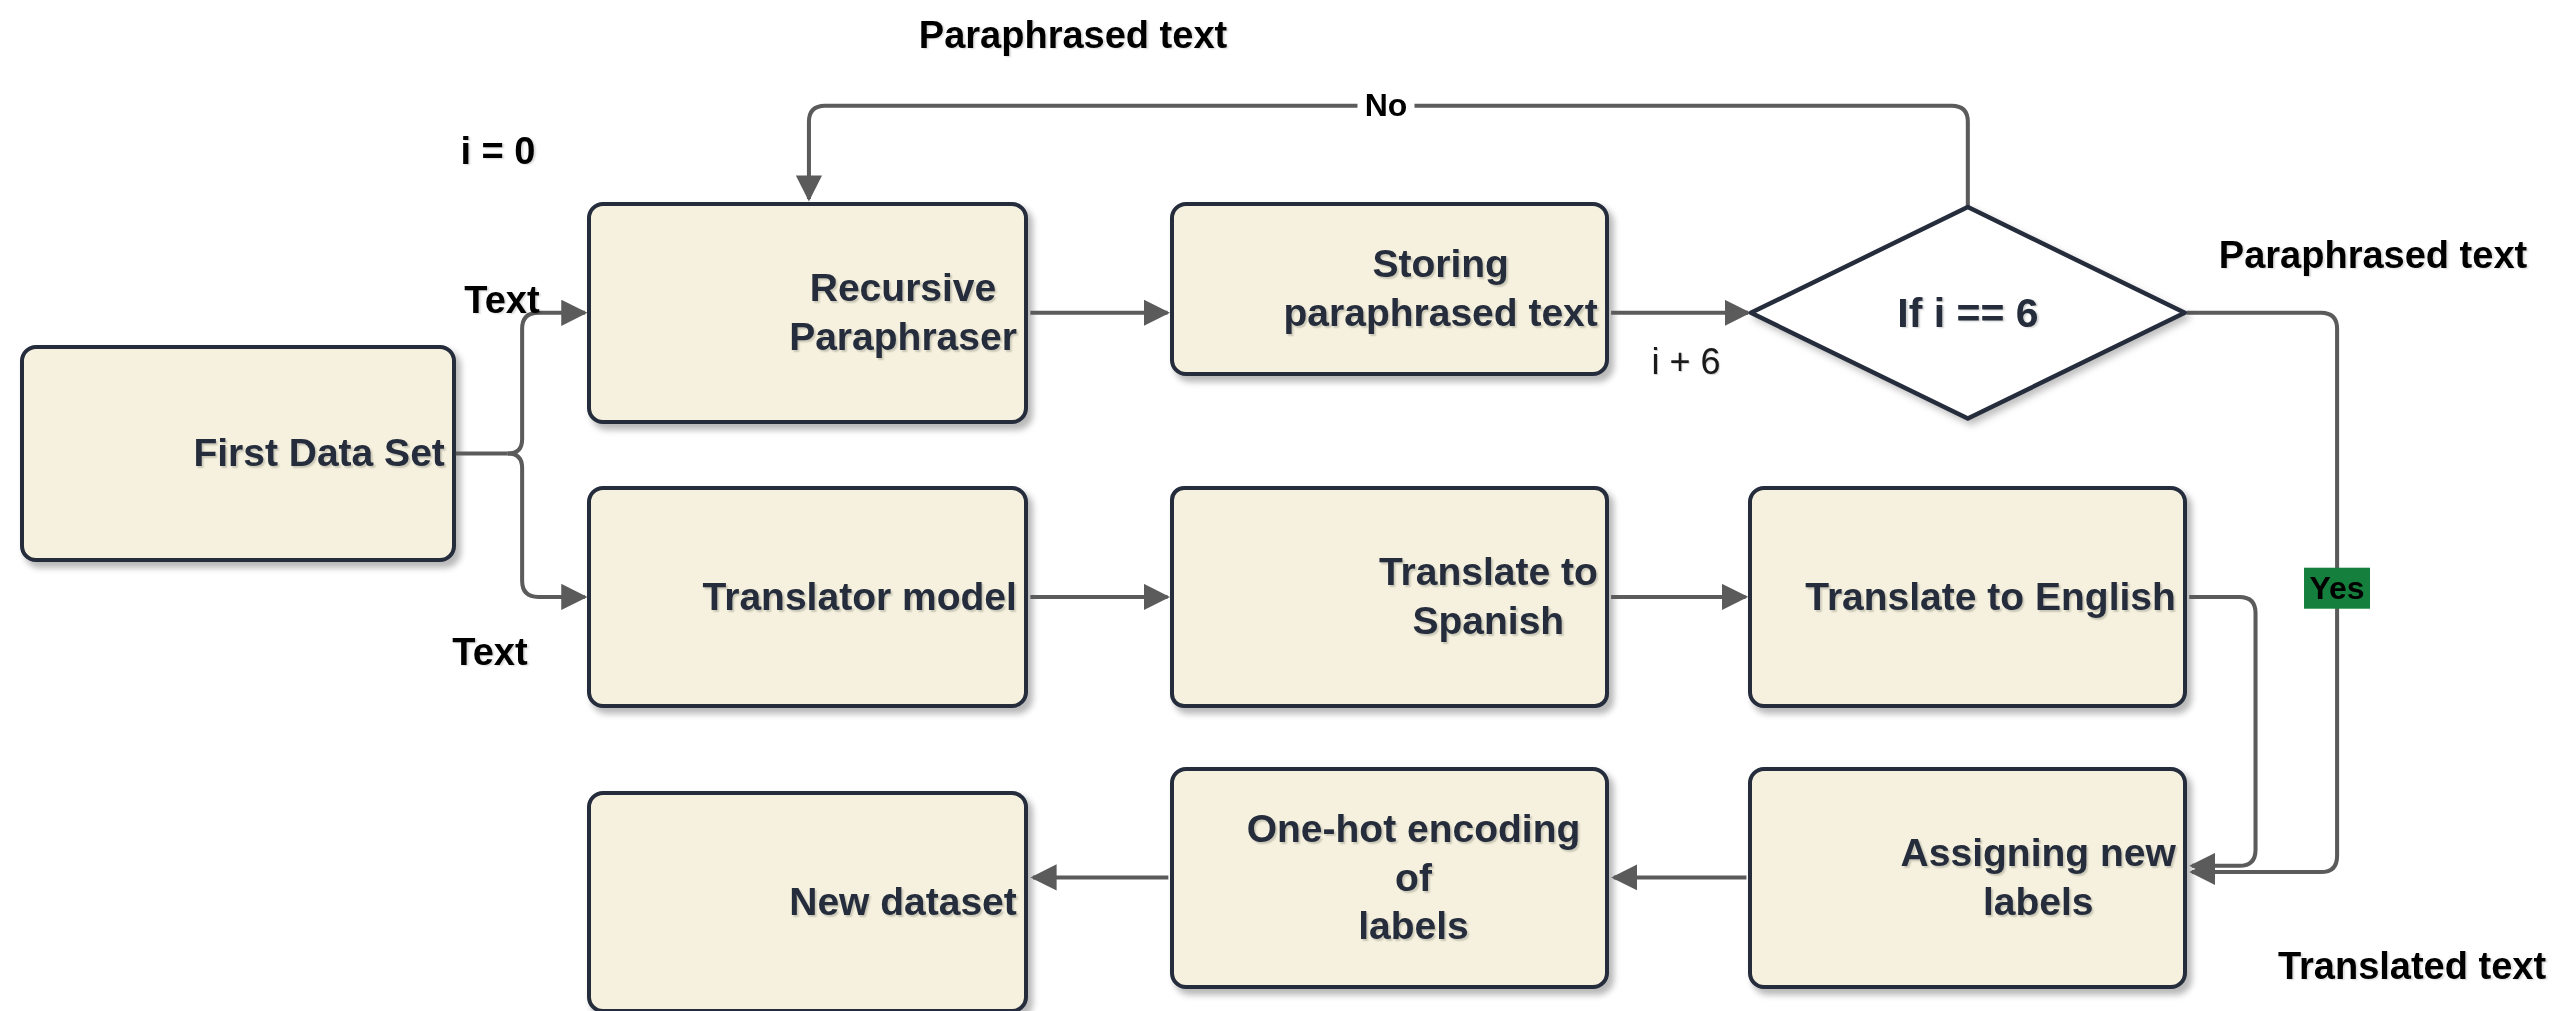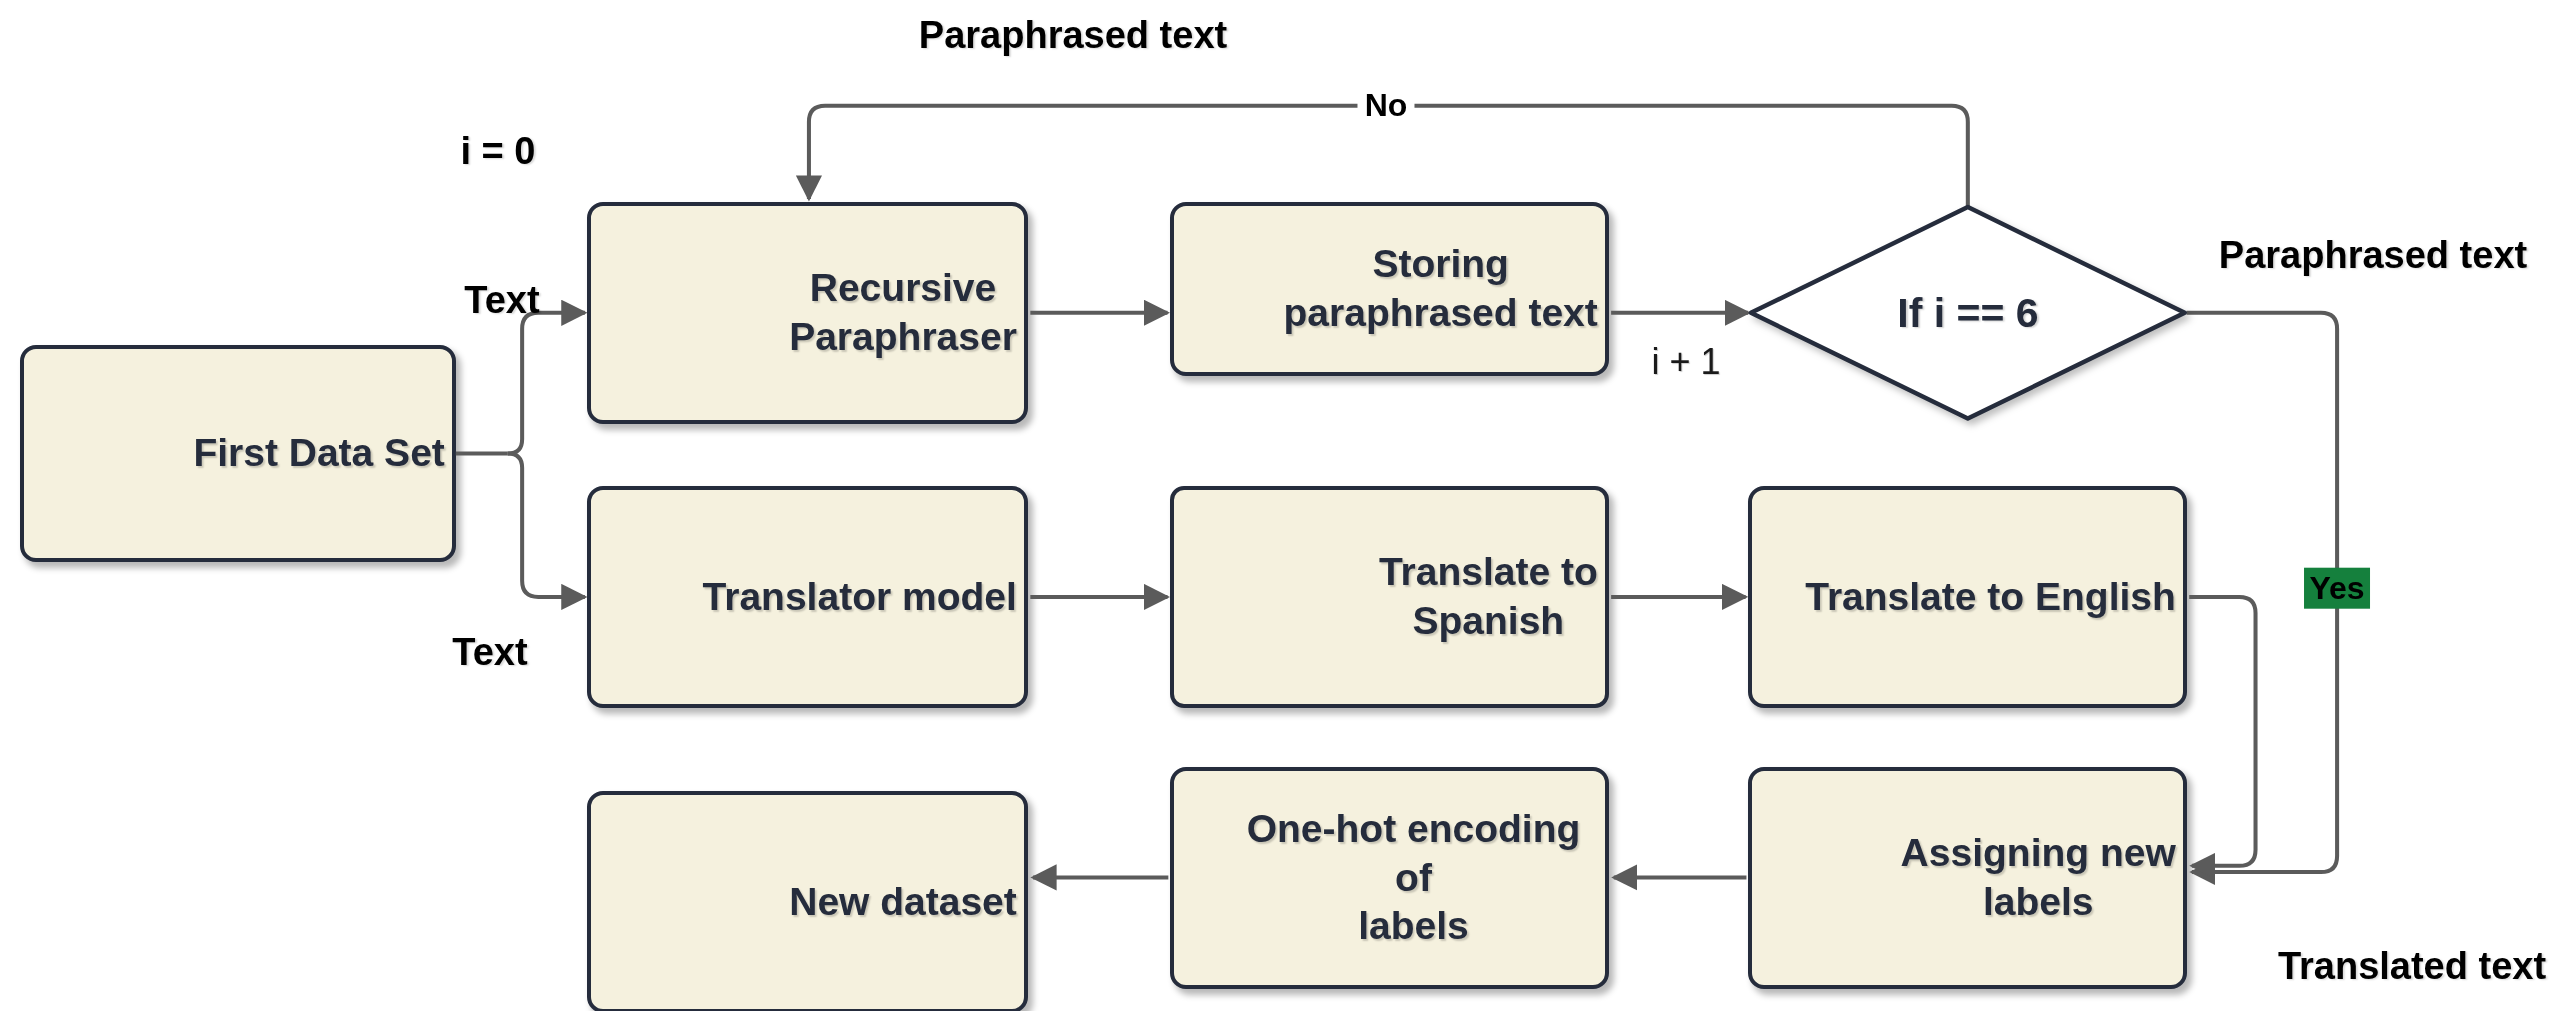--- a/index.html
+++ b/index.html
@@ -165,16 +165,16 @@
 
   <div class="flabel l-paraphrased-top">Paraphrased text</div>
   <div class="flabel l-i0">i = 0</div>
   <div class="flabel l-text-top">Text</div>
   <div class="flabel l-text-bottom">Text</div>
   <div class="flabel l-paraphrased-right">Paraphrased text</div>
   <div class="flabel l-translated">Translated text</div>
 
   <div class="flabel l-no">No</div>
   <div class="flabel l-yes">Yes</div>
-  <div class="flabel l-i1">i + 1</div>
+  <div class="flabel l-i1">i + 6</div>
 
 </div>
 
 
 </body></html>

